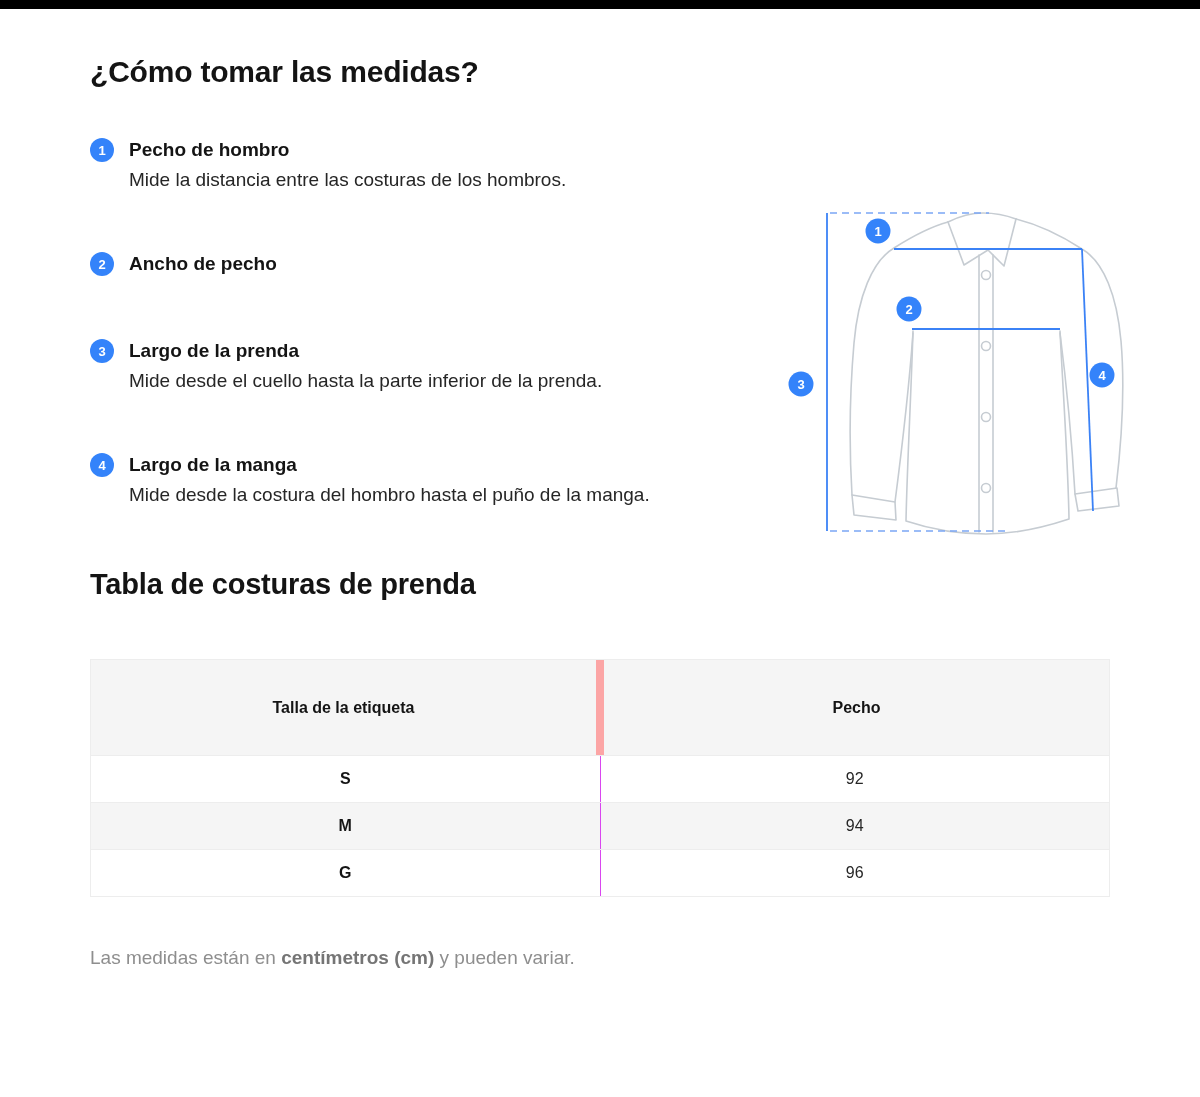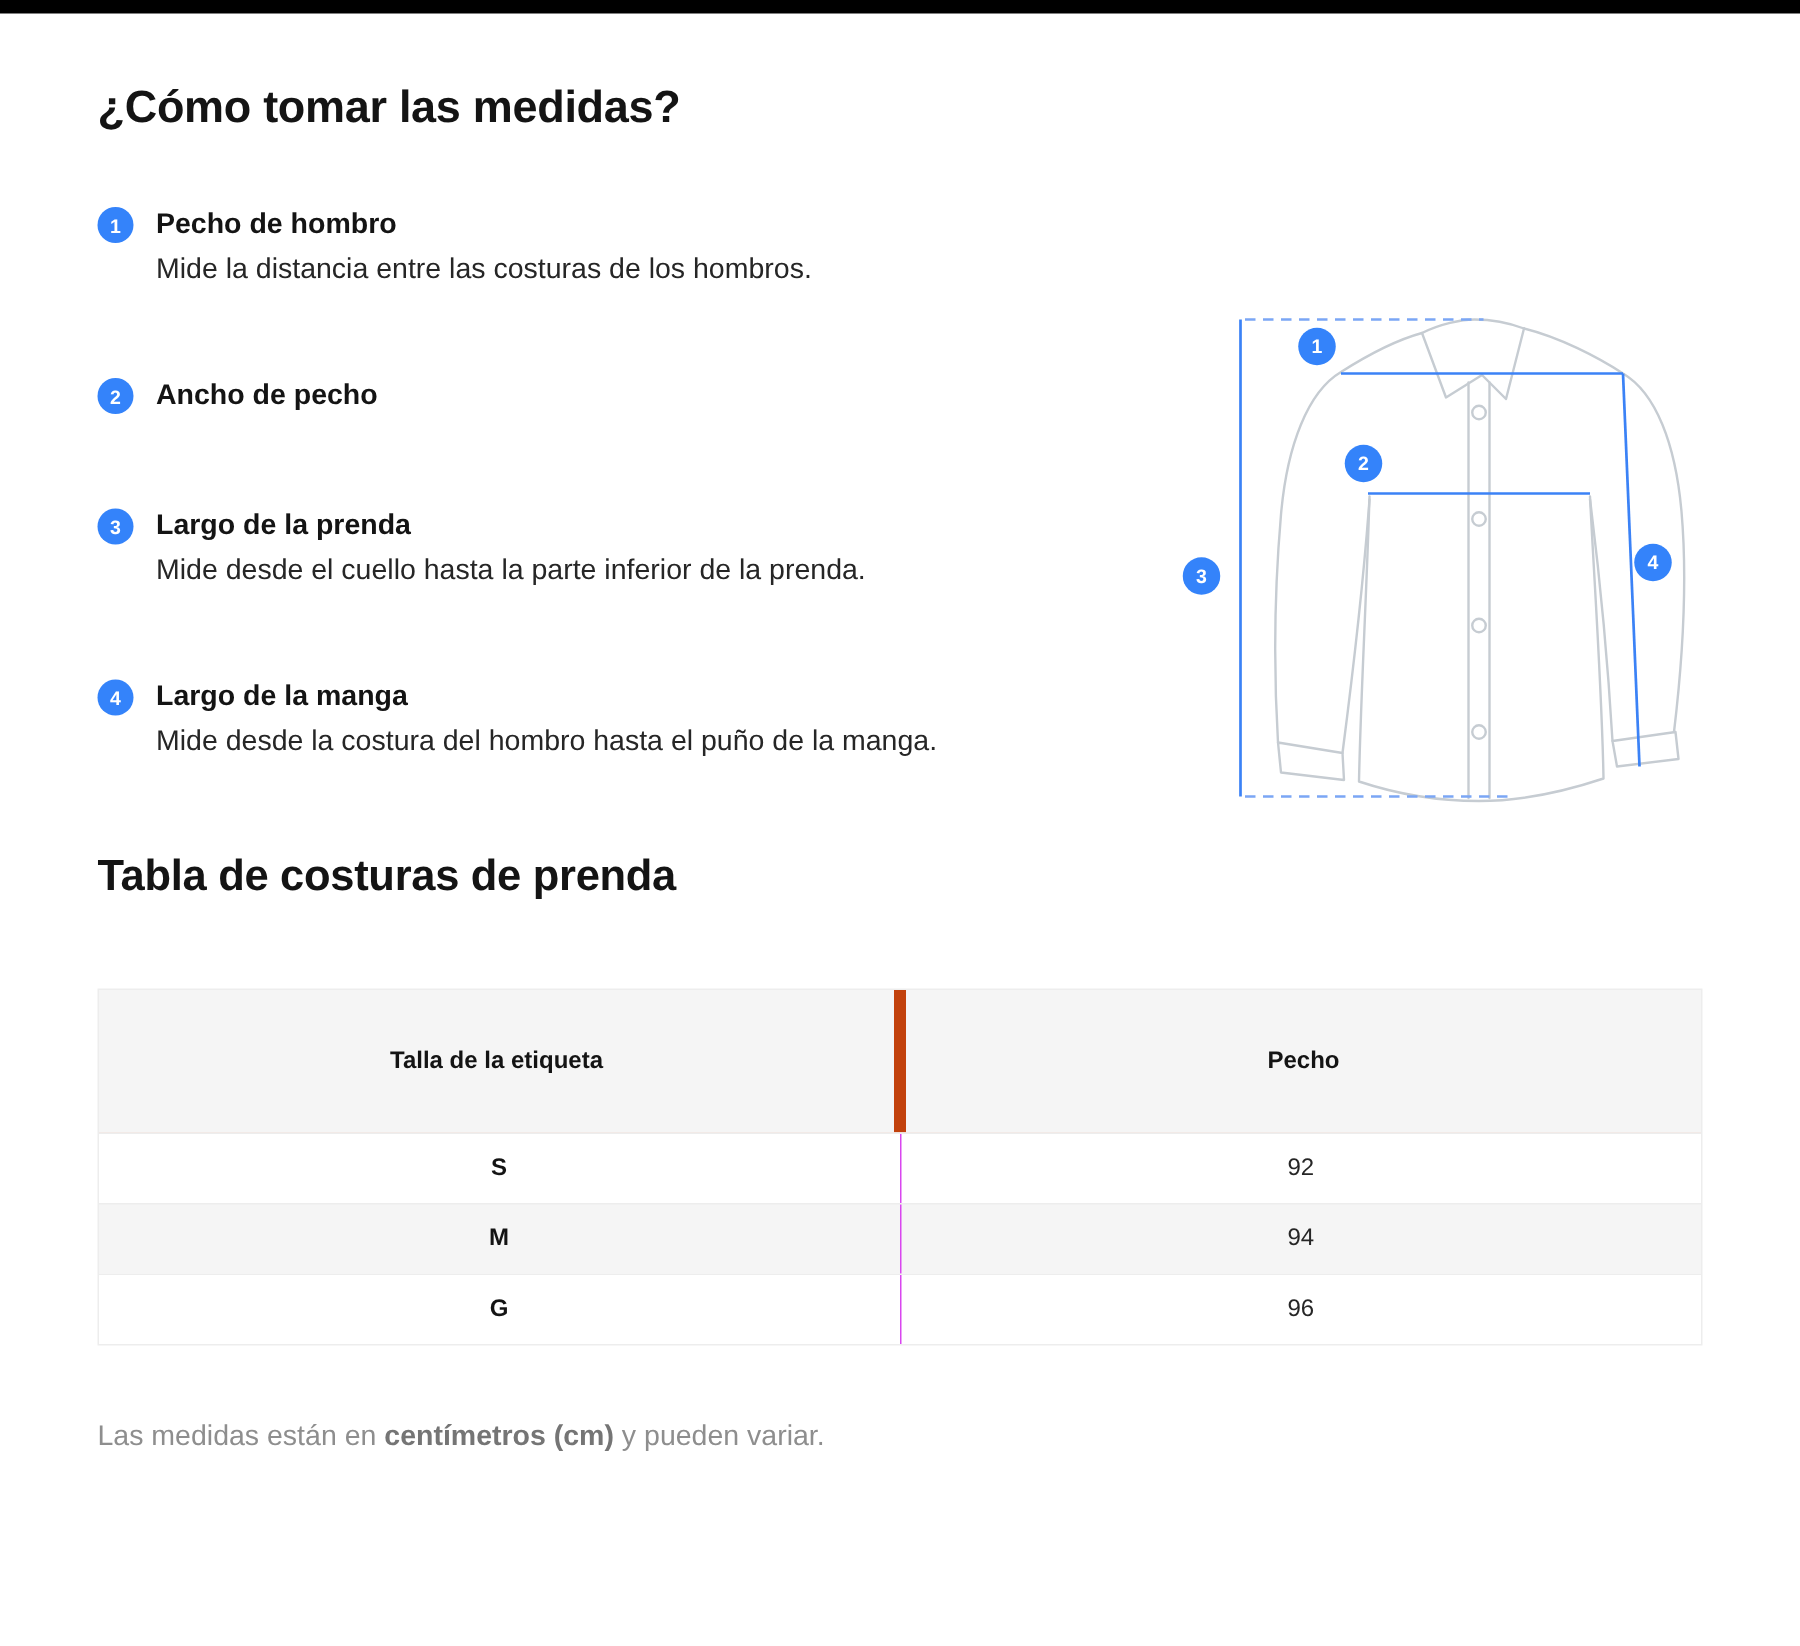--- a/index.html
+++ b/index.html
@@ -4,21 +4,21 @@
 <style>
   html,body { margin:0; padding:0; background:#fff; }
   body {
     width:1200px; min-height:1097px;
     font-family:"Liberation Sans", sans-serif;
     color:#1a1a1a;
     -webkit-font-smoothing:antialiased;
   }
   .top-bar { width:100%; height:9px; background:#000; }
   .page { position:relative; width:1200px; }
-  .content { padding:0 65px; }
+  .content { padding:0 90px; }
 
   h1.page-title {
     margin:45px 0 0; font-size:30px; line-height:36px;
     font-weight:700; letter-spacing:-0.2px; color:#141414;
   }
 
   .items { margin-top:47px; }
   .item { display:flex; gap:15px; margin-bottom:58px; }
   .badge {
     flex:none; width:24px; height:24px; border-radius:50%;
@@ -33,21 +33,21 @@
   .diagram {
     position:absolute; left:778px; top:193px; width:392px; height:362px;
   }
 
   h2.section-title {
     margin:57px 0 0; font-size:29px; line-height:36px;
     font-weight:700; letter-spacing:-0.2px; color:#141414;
   }
 
   .size-table { margin-top:57px; border:1px solid #ededed; }
-  .thead { display:flex; gap:8px; background:#c2410c; }
+  .thead { display:flex; gap:8px; background:#fca5a5; }
   .th {
     flex:1; height:95px; background:#f5f5f5;
     display:flex; align-items:center; justify-content:center;
     font-size:16px; font-weight:700; color:#141414;
   }
   .tr { display:flex; height:46px; border-top:1px solid #ededed; background:#fff; }
   .tr.alt { background:#f5f5f5; }
   .td {
     flex:1; display:flex; align-items:center; justify-content:center;
     font-size:16px; color:#262626;

